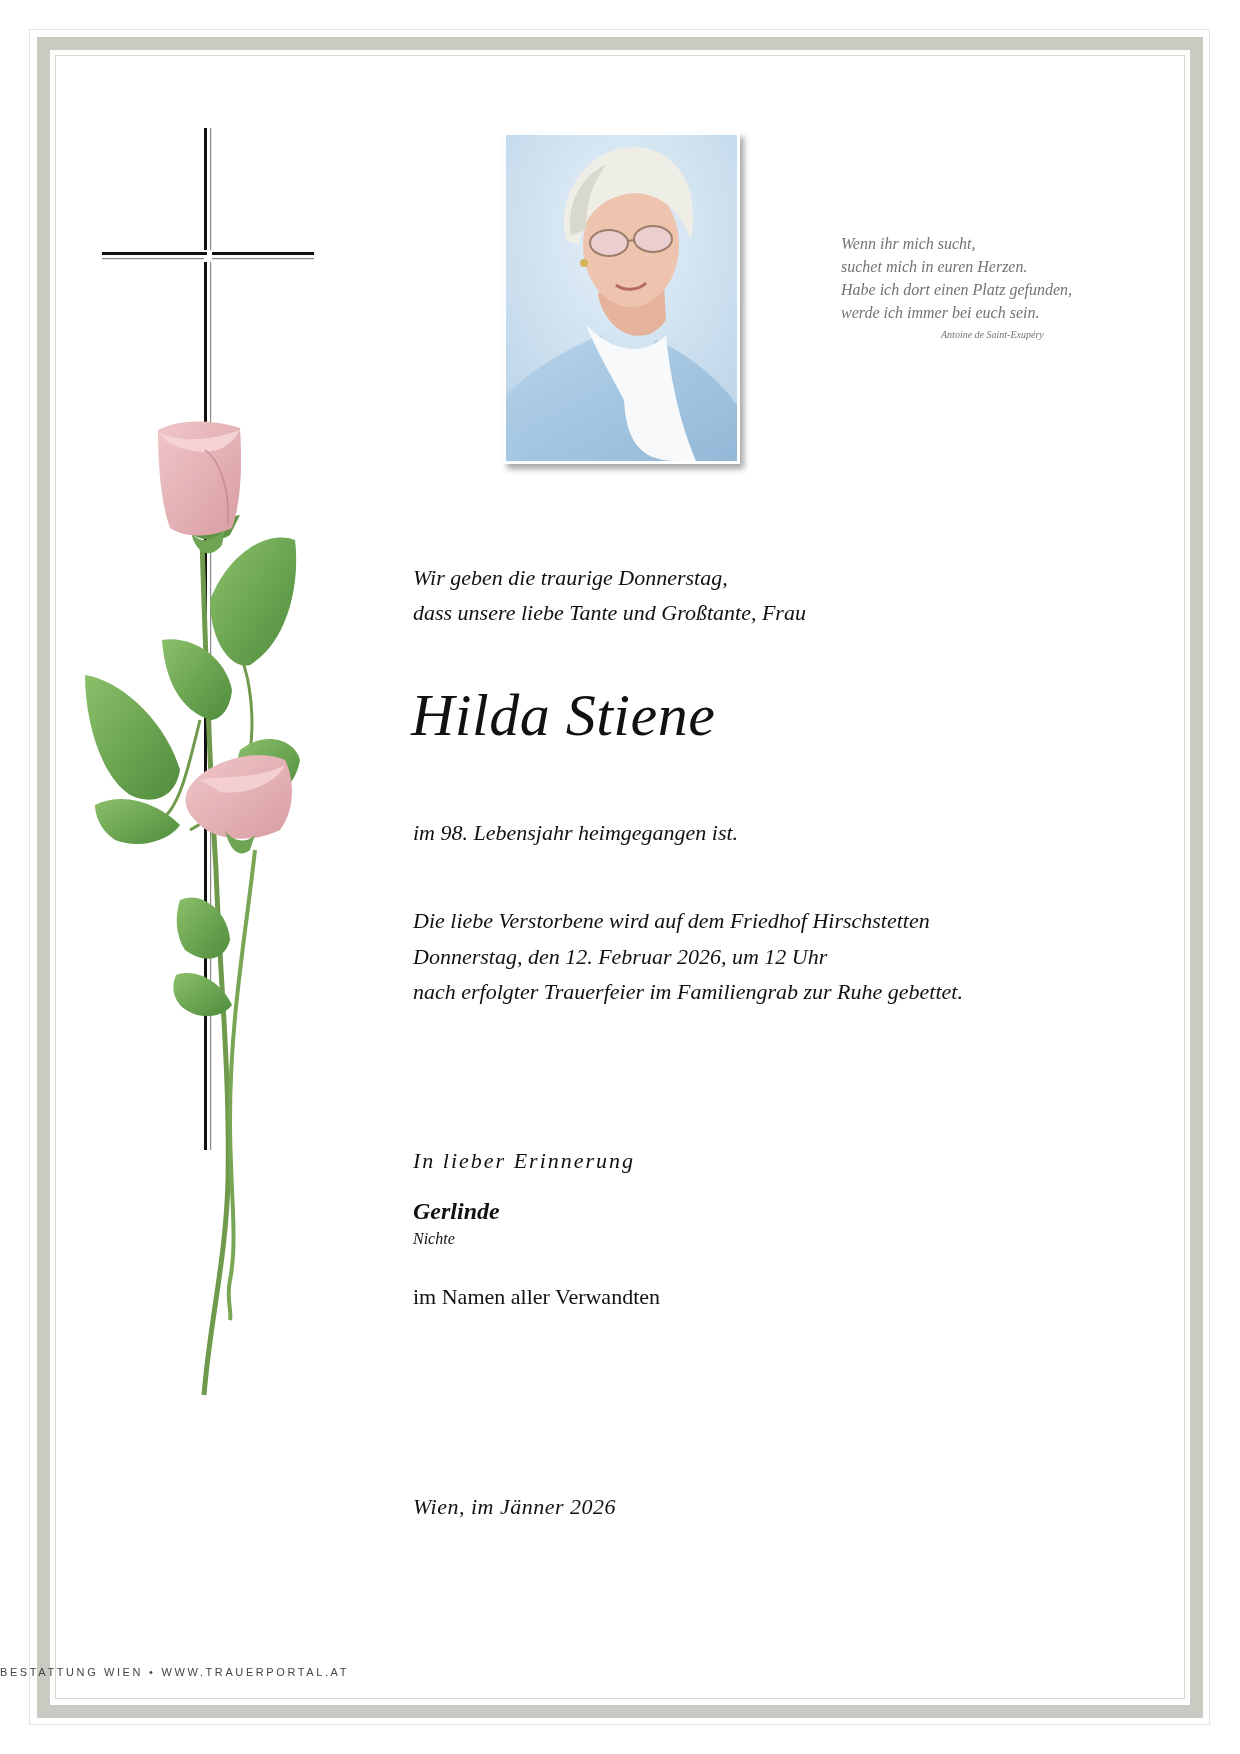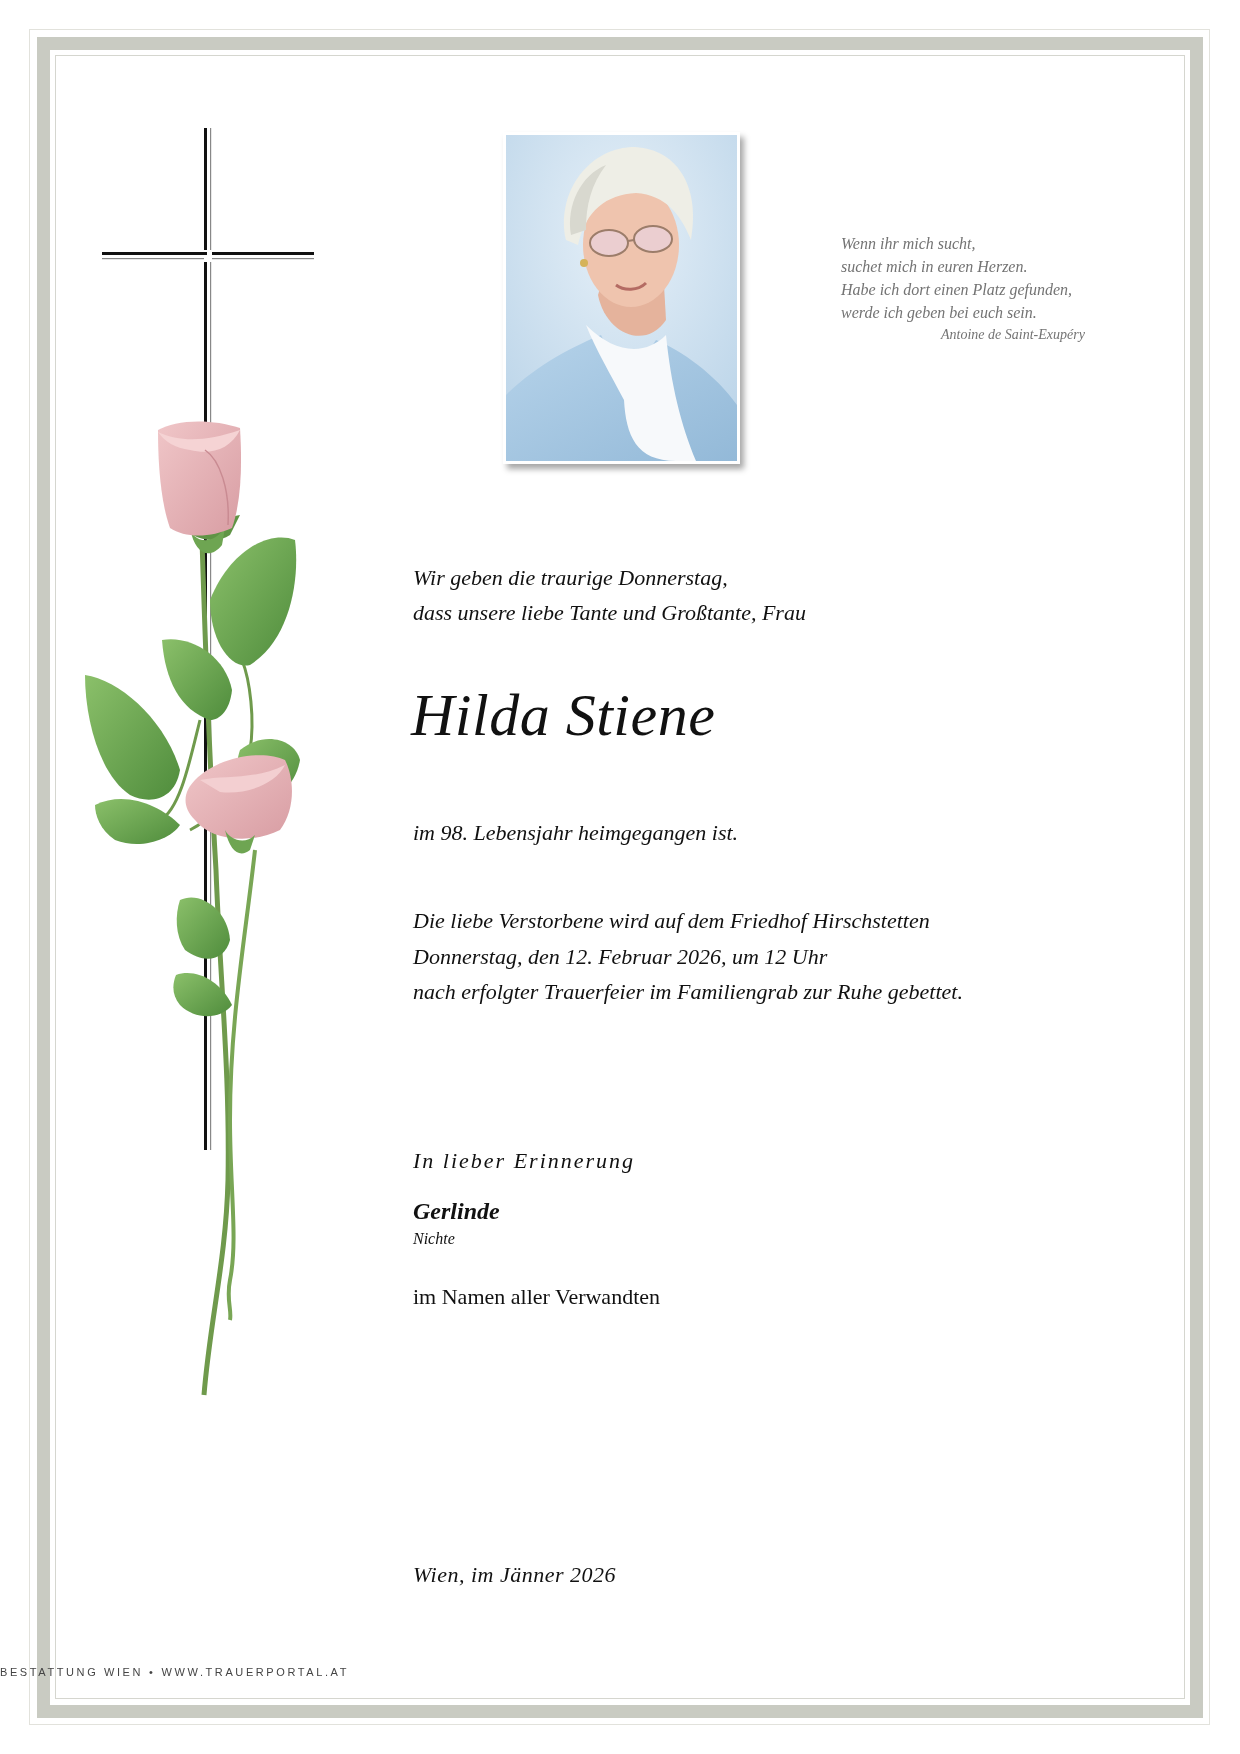--- a/index.html
+++ b/index.html
@@ -9,37 +9,37 @@
     .frame-inner { position: absolute; left: 55px; top: 55px; width: 1130px; height: 1644px; border: 1px solid #d5d6cf; box-sizing: border-box; }
 
     .cross { position: absolute; left: 0; top: 0; }
     .rose { position: absolute; left: 80px; top: 420px; }
 
     .photo-wrap { position: absolute; left: 503px; top: 132px; width: 237px; height: 332px; background: #fff; box-shadow: 4px 5px 6px rgba(0,0,0,0.35); }
     .photo-wrap svg { position: absolute; left: 3px; top: 3px; }
 
     .quote { position: absolute; left: 841px; top: 232px; font-style: italic; font-size: 16px; line-height: 23px; color: #737373; }
     .quote .line { display: block; white-space: nowrap; }
-    .quote .author { display: block; font-size: 14px; margin-left: 100px; line-height: 22px; white-space: nowrap; }
+    .quote .author { display: block; font-size: 10px; margin-left: 100px; line-height: 22px; white-space: nowrap; }
 
     .intro { position: absolute; left: 413px; top: 560px; font-style: italic; font-size: 22px; line-height: 35px; }
     .intro span { display: block; white-space: nowrap; }
 
     .name { position: absolute; left: 411px; top: 680px; font-style: italic; font-size: 60px; line-height: 70px; white-space: nowrap; letter-spacing: 0.5px; }
 
     .para { position: absolute; left: 413px; font-style: italic; font-size: 22px; line-height: 35.5px; }
     .para span { display: block; white-space: nowrap; }
     .p1 { top: 815px; }
     .p2 { top: 903px; }
 
     .memory { position: absolute; left: 413px; top: 1146px; font-style: italic; font-size: 22px; letter-spacing: 2px; white-space: nowrap; line-height: 30px; }
     .signer-name { position: absolute; left: 413px; top: 1196px; font-style: italic; font-weight: bold; font-size: 24px; white-space: nowrap; line-height: 30px; }
     .signer-rel { position: absolute; left: 413px; top: 1229px; font-style: italic; font-size: 16px; white-space: nowrap; line-height: 20px; }
     .family { position: absolute; left: 413px; top: 1282px; font-size: 22px; white-space: nowrap; line-height: 30px; }
-    .place-date { position: absolute; left: 413px; top: 1560px; font-style: italic; font-size: 22px; white-space: nowrap; line-height: 30px; letter-spacing: 0.5px; }
+    .place-date { position: absolute; left: 413px; top: 1492px; font-style: italic; font-size: 22px; white-space: nowrap; line-height: 30px; letter-spacing: 0.5px; }
 
     .footer { position: absolute; left: 0; width: 1216px; top: 1666px; font-family: "Liberation Sans", "DejaVu Sans", sans-serif; font-size: 11px; letter-spacing: 2.6px; color: #444; }
     .footer .dot { margin: 0 6px; }
   </style>
 </head>
 <body>
 
 <div class="frame-outer"></div>
 <div class="frame-band"></div>
 <div class="frame-inner"></div>
@@ -122,21 +122,21 @@
     <path d="M110 150 C 118 156, 132 156, 140 148" stroke="#b46b63" stroke-width="3" fill="none"></path>
 
     <circle cx="78" cy="128" r="4" fill="#d5b35a"></circle>
   </svg>
 </div>
 
 <div class="quote">
   <span class="line">Wenn ihr mich sucht,</span>
   <span class="line">suchet mich in euren Herzen.</span>
   <span class="line">Habe ich dort einen Platz gefunden,</span>
-  <span class="line">werde ich geben bei euch sein.</span>
+  <span class="line">werde ich immer bei euch sein.</span>
   <span class="author">Antoine de Saint-Exupéry</span>
 </div>
 
 <div class="intro">
   <span>Wir geben die traurige Donnerstag,</span>
   <span>dass unsere liebe Tante und Großtante, Frau</span>
 </div>
 
 <div class="name">Hilda Stiene</div>
 

